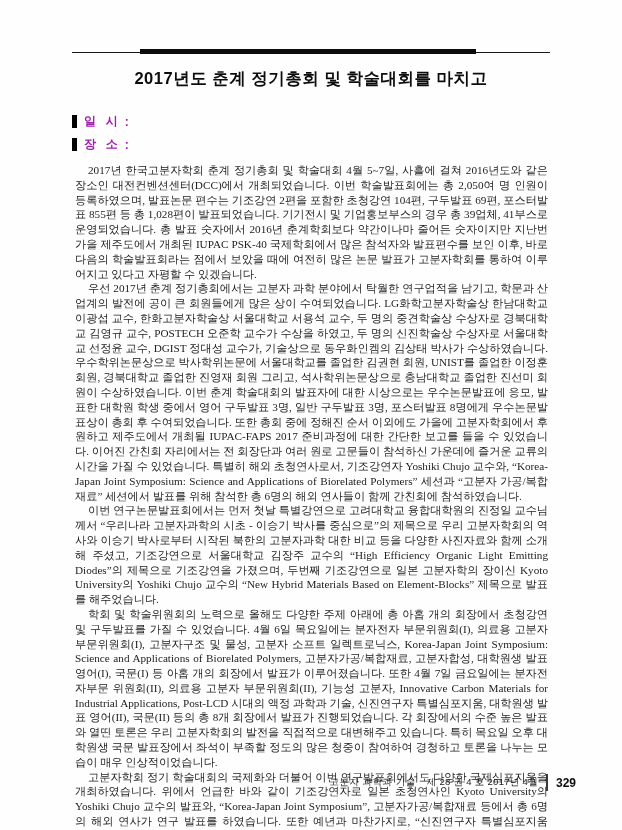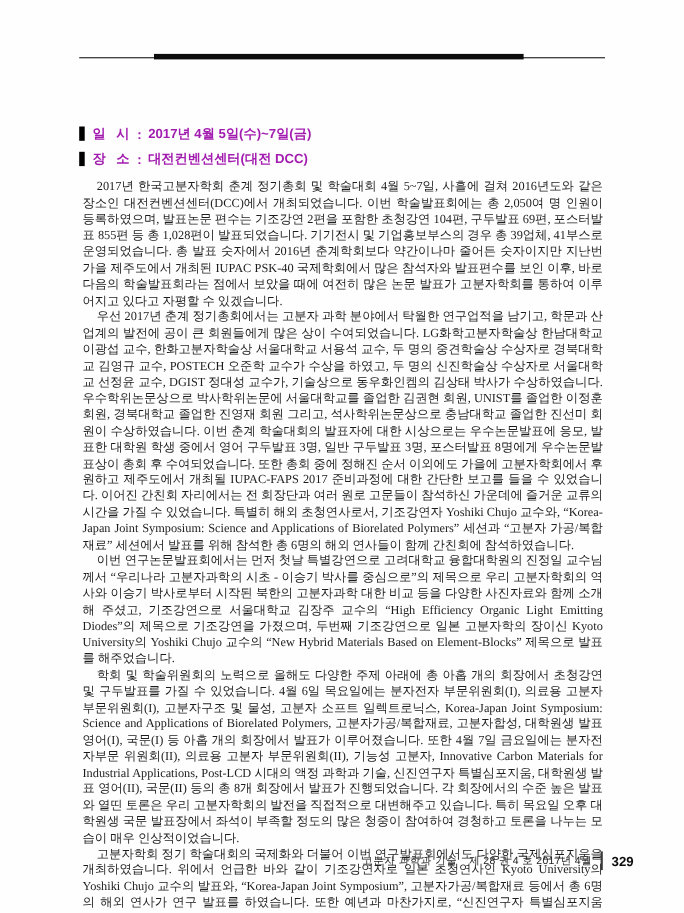--- a/index.html
+++ b/index.html
@@ -112,33 +112,32 @@
   }
 </style>
 </head>
 <body>
 
 <div class="page">
 
   <div class="rule-thin"></div>
   <div class="rule-thick"></div>
 
+  <h1 class="title">2017년도 춘계 정기총회 및 학술대회를 마치고</h1>
 
   <div class="info">
     <div class="info-line">
       <span class="info-bar"></span>
       <span class="info-label">일&nbsp;&nbsp;시</span>
       <span class="info-colon">:</span>
-      <span class="info-value">2017년 4월 5일(수)~7일(금)</span>
     </div>
     <div class="info-line">
       <span class="info-bar"></span>
       <span class="info-label">장&nbsp;&nbsp;소</span>
       <span class="info-colon">:</span>
-      <span class="info-value">대전컨벤션센터(대전 DCC)</span>
     </div>
   </div>
 
   <div class="body-text">
     <p>2017년 한국고분자학회 춘계 정기총회 및 학술대회 4월 5~7일, 사흘에 걸쳐 2016년도와 같은 장소인 대전컨벤션센터(DCC)에서 개최되었습니다. 이번 학술발표회에는 총 2,050여 명 인원이 등록하였으며, 발표논문 편수는 기조강연 2편을 포함한 초청강연 104편, 구두발표 69편, 포스터발표 855편 등 총 1,028편이 발표되었습니다. 기기전시 및 기업홍보부스의 경우 총 39업체, 41부스로 운영되었습니다. 총 발표 숫자에서 2016년 춘계학회보다 약간이나마 줄어든 숫자이지만 지난번 가을 제주도에서 개최된 IUPAC PSK-40 국제학회에서 많은 참석자와 발표편수를 보인 이후, 바로 다음의 학술발표회라는 점에서 보았을 때에 여전히 많은 논문 발표가 고분자학회를 통하여 이루어지고 있다고 자평할 수 있겠습니다.</p>
     <p>우선 2017년 춘계 정기총회에서는 고분자 과학 분야에서 탁월한 연구업적을 남기고, 학문과 산업계의 발전에 공이 큰 회원들에게 많은 상이 수여되었습니다. LG화학고분자학술상 한남대학교 이광섭 교수, 한화고분자학술상 서울대학교 서용석 교수, 두 명의 중견학술상 수상자로 경북대학교 김영규 교수, POSTECH 오준학 교수가 수상을 하였고, 두 명의 신진학술상 수상자로 서울대학교 선정윤 교수, DGIST 정대성 교수가, 기술상으로 동우화인켐의 김상태 박사가 수상하였습니다. 우수학위논문상으로 박사학위논문에 서울대학교를 졸업한 김권현 회원, UNIST를 졸업한 이정훈 회원, 경북대학교 졸업한 진영재 회원 그리고, 석사학위논문상으로 충남대학교 졸업한 진선미 회원이 수상하였습니다. 이번 춘계 학술대회의 발표자에 대한 시상으로는 우수논문발표에 응모, 발표한 대학원 학생 중에서 영어 구두발표 3명, 일반 구두발표 3명, 포스터발표 8명에게 우수논문발표상이 총회 후 수여되었습니다. 또한 총회 중에 정해진 순서 이외에도 가을에 고분자학회에서 후원하고 제주도에서 개최될 IUPAC-FAPS 2017 준비과정에 대한 간단한 보고를 들을 수 있었습니다. 이어진 간친회 자리에서는 전 회장단과 여러 원로 고문들이 참석하신 가운데에 즐거운 교류의 시간을 가질 수 있었습니다. 특별히 해외 초청연사로서, 기조강연자 Yoshiki Chujo 교수와, “Korea-Japan Joint Symposium: Science and Applications of Biorelated Polymers” 세션과 “고분자 가공/복합재료” 세션에서 발표를 위해 참석한 총 6명의 해외 연사들이 함께 간친회에 참석하였습니다.</p>
     <p>이번 연구논문발표회에서는 먼저 첫날 특별강연으로 고려대학교 융합대학원의 진정일 교수님께서 “우리나라 고분자과학의 시초 - 이승기 박사를 중심으로”의 제목으로 우리 고분자학회의 역사와 이승기 박사로부터 시작된 북한의 고분자과학 대한 비교 등을 다양한 사진자료와 함께 소개해 주셨고, 기조강연으로 서울대학교 김장주 교수의 “High Efficiency Organic Light Emitting Diodes”의 제목으로 기조강연을 가졌으며, 두번째 기조강연으로 일본 고분자학의 장이신 Kyoto University의 Yoshiki Chujo 교수의 “New Hybrid Materials Based on Element-Blocks” 제목으로 발표를 해주었습니다.</p>
     <p>학회 및 학술위원회의 노력으로 올해도 다양한 주제 아래에 총 아홉 개의 회장에서 초청강연 및 구두발표를 가질 수 있었습니다. 4월 6일 목요일에는 분자전자 부문위원회(I), 의료용 고분자 부문위원회(I), 고분자구조 및 물성, 고분자 소프트 일렉트로닉스, Korea-Japan Joint Symposium: Science and Applications of Biorelated Polymers, 고분자가공/복합재료, 고분자합성, 대학원생 발표 영어(I), 국문(I) 등 아홉 개의 회장에서 발표가 이루어졌습니다. 또한 4월 7일 금요일에는 분자전자부문 위원회(II), 의료용 고분자 부문위원회(II), 기능성 고분자, Innovative Carbon Materials for Industrial Applications, Post-LCD 시대의 액정 과학과 기술, 신진연구자 특별심포지움, 대학원생 발표 영어(II), 국문(II) 등의 총 8개 회장에서 발표가 진행되었습니다. 각 회장에서의 수준 높은 발표와 열띤 토론은 우리 고분자학회의 발전을 직접적으로 대변해주고 있습니다. 특히 목요일 오후 대학원생 국문 발표장에서 좌석이 부족할 정도의 많은 청중이 참여하여 경청하고 토론을 나누는 모습이 매우 인상적이었습니다.</p>
     <p>고분자학회 정기 학술대회의 국제화와 더불어 이번 연구발표회에서도 다양한 국제심포지움을 개최하였습니다. 위에서 언급한 바와 같이 기조강연자로 일본 초청연사인 Kyoto University의 Yoshiki Chujo 교수의 발표와, “Korea-Japan Joint Symposium”, 고분자가공/복합재료 등에서 총 6명의 해외 연사가 연구 발표를 하였습니다. 또한 예년과 마찬가지로, “신진연구자 특별심포지움 (Young Polymer Scientists Session)”에서 총 8명의 신진연구자의 최신연구에 대한 발표가 영어로 이루어졌고, 대학원 학생들의 “Graduate Student Oral Session I, II” 세션에서 총 30명의 영어발표가 있었습니다. 대학원생 영어발표 세션은 여전히 큰 관심을 받고 있지만, 청중의 수가 전체적으로 많지 않아 학회 차원에서 조금 더 홍보가 필요하지 않을까 합니다.</p>
 

